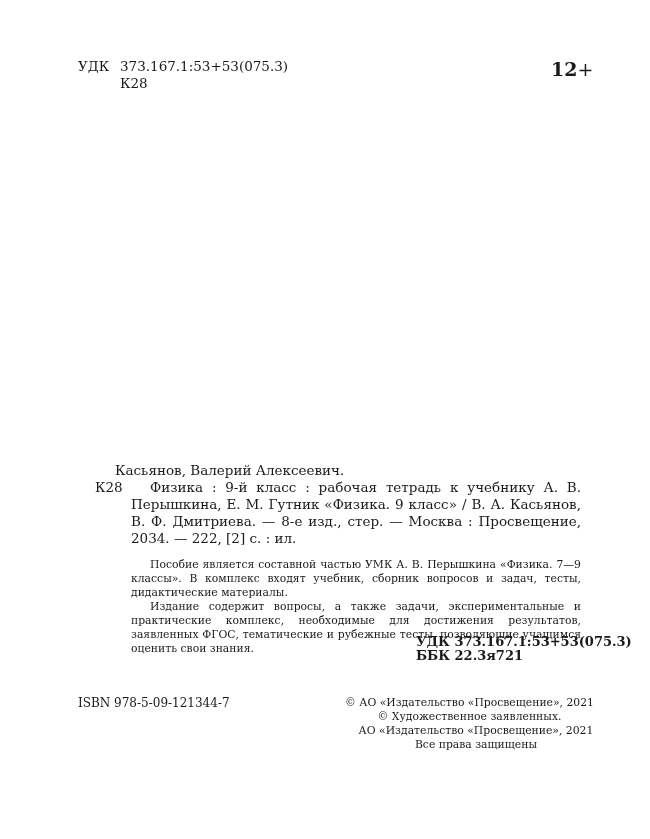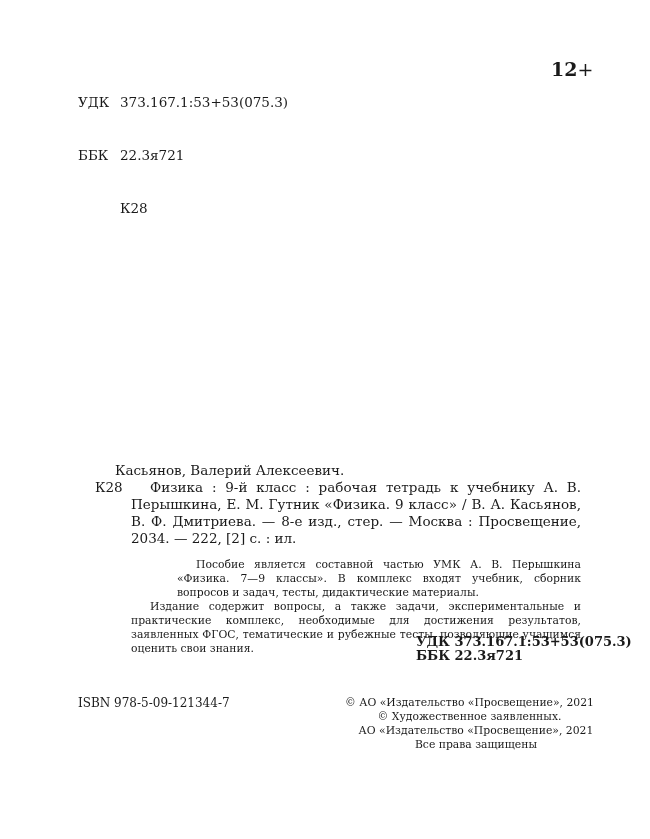--- a/index.html
+++ b/index.html
@@ -1,49 +1,45 @@
 <!DOCTYPE html>
 <html><head>
 <meta charset="utf-8">
 <style>
   html, body { margin: 0; padding: 0; background: #ffffff; }
   body { width: 650px; height: 839px; position: relative; overflow: hidden;
          font-family: "DejaVu Serif", "Liberation Serif", serif; color: #1a1a1a; }
   .abs { position: absolute; }
   .udk-top { left: 78px; top: 58px; font-size: 13.5px; line-height: 17px; }
-  .udk-top .row { display: flex; margin-top: 36px; }
+  .udk-top .row { display: flex; }
   .udk-top .lbl { width: 42px; }
   .age { left: 551px; top: 58px; font-size: 19px; font-weight: bold; }
   .age .plus { font-weight: normal; }
   .card { left: 95px; top: 462px; width: 486px; }
   .author { margin-left: 20px; font-weight: normal; font-size: 13.5px; line-height: 17px; }
   .card-body { position: relative; font-size: 13.5px; line-height: 17px; }
   .k28 { position: absolute; left: 0; top: 0; }
   .desc { margin-left: 36px; text-align: justify; text-indent: 19px; }
   .isbn-line { margin-left: 55px; font-size: 13.5px; line-height: 18px; }
   .annot { left: 131px; top: 558px; width: 450px; font-size: 10.8px; line-height: 14px;
            text-align: justify; font-family: "DejaVu Serif", serif; }
   .annot p { margin: 0; text-indent: 19px; }
-  .annot p.first { text-indent: 19px; margin-left: 46px; }
+  .annot p.first { text-indent: 19px; }
   .udk-bottom { left: 416px; top: 635px; font-size: 13px; line-height: 13.5px; font-weight: bold; }
   .isbn-bottom { left: 78px; top: 696px; font-size: 12px; font-weight: normal; }
   .copy { left: 345px; top: 696px; font-size: 10.8px; line-height: 14px; text-align: center; }
   .copy .indent { padding-left: 13px; }
 </style>
 </head>
 <body>
 
 <div class="abs udk-top">
   <div class="row">
     <span class="lbl">УДК</span>
     <span>373.167.1:53+53(075.3)</span>
-  </div>
-  <div class="row">
-    <span class="lbl">ББК</span>
-    <span>22.3я721</span>
   </div>
   <div class="row">
     <span class="lbl"></span>
     <span>К28</span>
   </div>
 </div>
 
 <div class="abs age">
   <span>12</span><span class="plus">+</span>
 </div>

